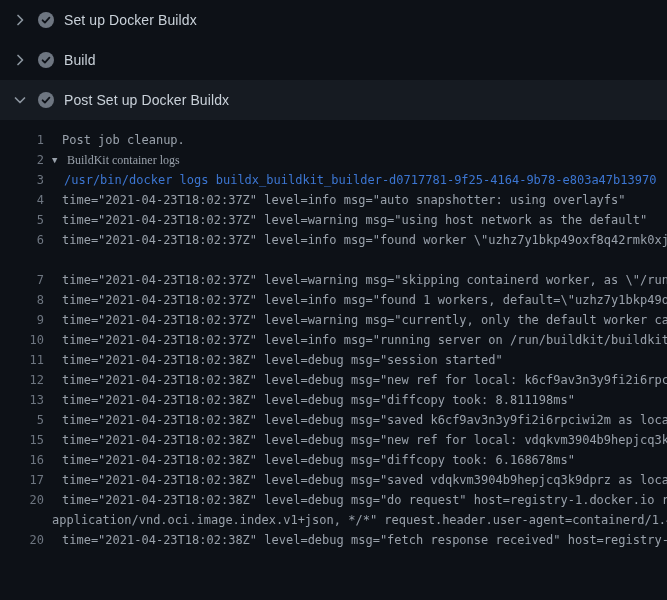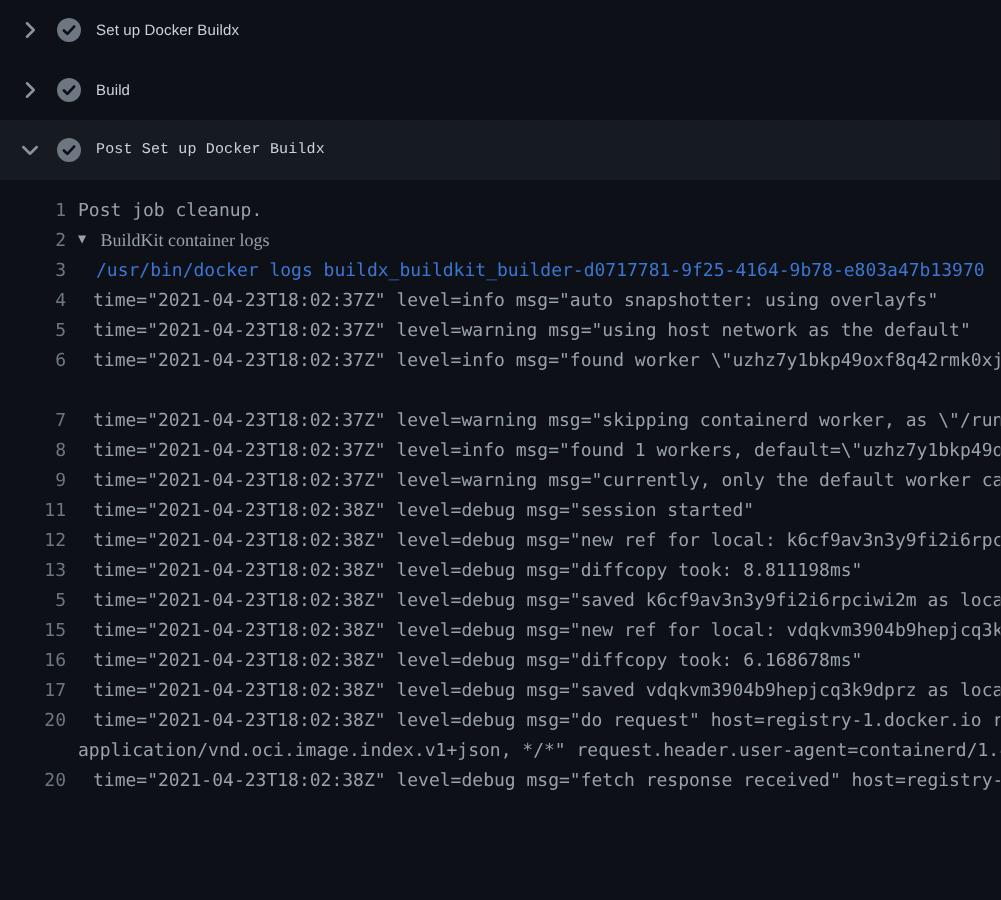--- a/index.html
+++ b/index.html
@@ -12,36 +12,36 @@
   #app { width: 667px; height: 600px; overflow: hidden; position: relative; }
 
   
   .step-row {
     height: 40px;
     display: flex;
     align-items: center;
     padding-left: 12px;
     cursor: pointer;
   }
-  .step-row.expanded { background: var(--row-highlight, #161b22); font-family: Liberation Mono, monospace; }
+  .step-row.expanded { background: var(--row-highlight, #161b22); }
   .chev {
     width: 16px; height: 16px;
     flex: none;
     display: flex; align-items: center; justify-content: center;
     color: var(--chevron, #8b949e);
   }
   .check {
     width: 16px; height: 16px;
     flex: none;
     margin-left: 10px;
     display: flex; align-items: center; justify-content: center;
   }
   .step-title {
     margin-left: 10px;
-    font-size: 10px;
+    font-size: 14px;
     color: var(--step-title, #c9d1d9);
     letter-spacing: 0.1px;
   }
 
   
   #log-area {
     height: 440px;
     padding-top: 10px;
     overflow: hidden;
     font-family: "DejaVu Sans Mono", "Liberation Mono", monospace;
@@ -55,21 +55,21 @@
     overflow: hidden;
   }
   .log-gutter {
     width: 44px;
     flex: none;
     text-align: right;
     color: var(--line-number, #6e7681);
     cursor: pointer;
   }
   .log-text { color: var(--log-text, #99a1ab); }
-  .log-row .log-text.k-top   { margin-left: 8px;  }
+  .log-row .log-text.k-top   { margin-left: 18px;  }
   .log-row .log-text.k-group { margin-left: 0; font-family: Liberation Serif, serif;    }
   .log-row .log-text.k-nested{ margin-left: 18px; }
   .log-row .log-text.k-command{ margin-left: 20px; color: var(--command-text, #3c76d2); }
   .log-row .log-text.k-wrap  { margin-left: 8px;  }
   .toggle-tri {
     display: inline-block;
     margin-left: 8px;
     width: 15px;
     color: var(--log-text, #99a1ab);
     font-size: 9px;
@@ -128,20 +128,21 @@
       <div class="log-row"><span class="log-gutter">1</span><span class="log-text k-top">Post job cleanup.</span></div>
       <div class="log-row"><span class="log-gutter">2</span><span class="toggle-tri">▼</span><span class="log-text k-group">BuildKit container logs</span></div>
       <div class="log-row"><span class="log-gutter">3</span><span class="log-text k-command">/usr/bin/docker logs buildx_buildkit_builder-d0717781-9f25-4164-9b78-e803a47b13970</span></div>
       <div class="log-row"><span class="log-gutter">4</span><span class="log-text k-nested">time="2021-04-23T18:02:37Z" level=info msg="auto snapshotter: using overlayfs"</span></div>
       <div class="log-row"><span class="log-gutter">5</span><span class="log-text k-nested">time="2021-04-23T18:02:37Z" level=warning msg="using host network as the default"</span></div>
       <div class="log-row"><span class="log-gutter">6</span><span class="log-text k-nested">time="2021-04-23T18:02:37Z" level=info msg="found worker \"uzhz7y1bkp49oxf8q42rmk0xj</span></div>
       <div class="log-row"><span class="log-gutter"></span></div>
       <div class="log-row"><span class="log-gutter">7</span><span class="log-text k-nested">time="2021-04-23T18:02:37Z" level=warning msg="skipping containerd worker, as \"/run</span></div>
       <div class="log-row"><span class="log-gutter">8</span><span class="log-text k-nested">time="2021-04-23T18:02:37Z" level=info msg="found 1 workers, default=\"uzhz7y1bkp49o</span></div>
       <div class="log-row"><span class="log-gutter">9</span><span class="log-text k-nested">time="2021-04-23T18:02:37Z" level=warning msg="currently, only the default worker ca</span></div>
+      <div class="log-row"><span class="log-gutter">10</span><span class="log-text k-nested">time="2021-04-23T18:02:37Z" level=info msg="running server on /run/buildkit/buildkit</span></div>
       <div class="log-row"><span class="log-gutter">11</span><span class="log-text k-nested">time="2021-04-23T18:02:38Z" level=debug msg="session started"</span></div>
       <div class="log-row"><span class="log-gutter">12</span><span class="log-text k-nested">time="2021-04-23T18:02:38Z" level=debug msg="new ref for local: k6cf9av3n3y9fi2i6rpc</span></div>
       <div class="log-row"><span class="log-gutter">13</span><span class="log-text k-nested">time="2021-04-23T18:02:38Z" level=debug msg="diffcopy took: 8.811198ms"</span></div>
       <div class="log-row"><span class="log-gutter">5</span><span class="log-text k-nested">time="2021-04-23T18:02:38Z" level=debug msg="saved k6cf9av3n3y9fi2i6rpciwi2m as loca</span></div>
       <div class="log-row"><span class="log-gutter">15</span><span class="log-text k-nested">time="2021-04-23T18:02:38Z" level=debug msg="new ref for local: vdqkvm3904b9hepjcq3k</span></div>
       <div class="log-row"><span class="log-gutter">16</span><span class="log-text k-nested">time="2021-04-23T18:02:38Z" level=debug msg="diffcopy took: 6.168678ms"</span></div>
       <div class="log-row"><span class="log-gutter">17</span><span class="log-text k-nested">time="2021-04-23T18:02:38Z" level=debug msg="saved vdqkvm3904b9hepjcq3k9dprz as loca</span></div>
       <div class="log-row"><span class="log-gutter">20</span><span class="log-text k-nested">time="2021-04-23T18:02:38Z" level=debug msg="do request" host=registry-1.docker.io r</span></div>
       <div class="log-row"><span class="log-gutter"></span><span class="log-text k-wrap">application/vnd.oci.image.index.v1+json, */*" request.header.user-agent=containerd/1.4</span></div>
       <div class="log-row"><span class="log-gutter">20</span><span class="log-text k-nested">time="2021-04-23T18:02:38Z" level=debug msg="fetch response received" host=registry-</span></div>

